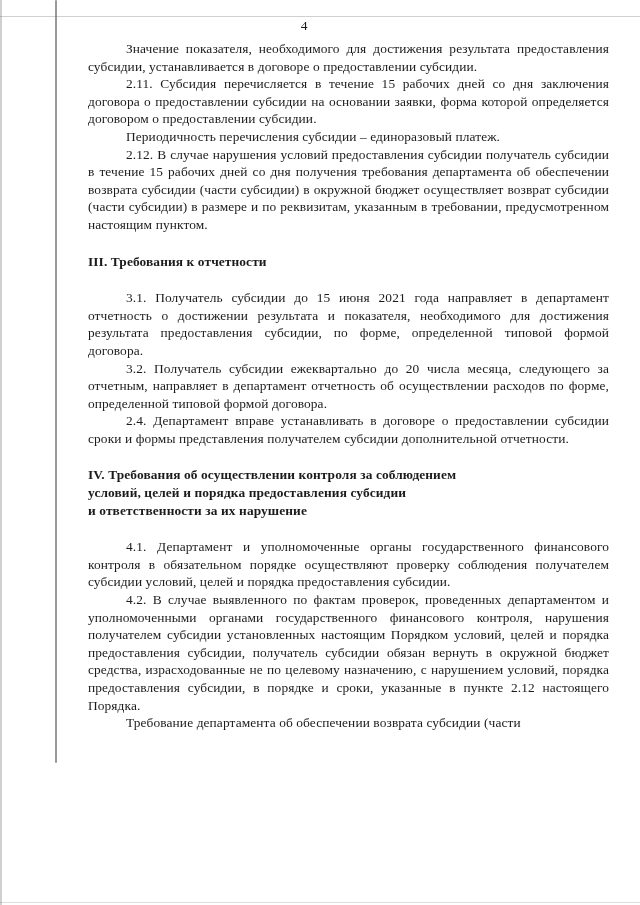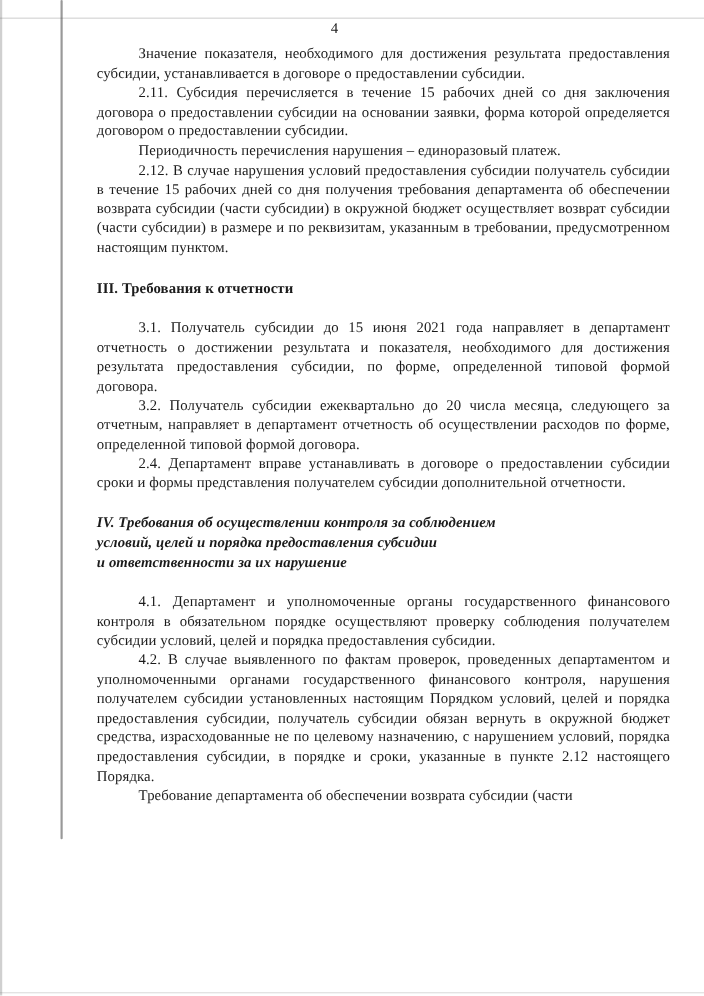--- a/index.html
+++ b/index.html
@@ -70,40 +70,39 @@
 
   .section-heading {
     font-size: 13.4px;
     font-weight: bold;
     text-indent: 0;
     margin: 19px 0 19px 0;
     line-height: 17.6px;
   }
   .section-heading div {
     text-indent: 0;
-    font-style: italic;
   }
 </style>
 </head>
 <body>
 
 <div>
 
   <div class="scan-edge-left"></div>
   <div class="scan-line-top"></div>
   <div class="scan-fold-line"></div>
   <div class="scan-line-bottom"></div>
 
   <div class="page-number">4</div>
 
   <div class="page-content">
 
     <p>Значение показателя, необходимого для достижения результата предоставления субсидии, устанавливается в договоре о предоставлении субсидии.</p>
     <p>2.11. Субсидия перечисляется в течение 15 рабочих дней со дня заключения договора о предоставлении субсидии на основании заявки, форма которой определяется договором о предоставлении субсидии.</p>
-    <p>Периодичность перечисления нарушения – единоразовый платеж.</p>
+    <p>Периодичность перечисления субсидии – единоразовый платеж.</p>
     <p>2.12. В случае нарушения условий предоставления субсидии получатель субсидии в течение 15 рабочих дней со дня получения требования департамента об обеспечении возврата субсидии (части субсидии) в окружной бюджет осуществляет возврат субсидии (части субсидии) в размере и по реквизитам, указанным в требовании, предусмотренном настоящим пунктом.</p>
 
     <div class="section-heading">III. Требования к отчетности</div>
 
     <p>3.1. Получатель субсидии до 15 июня 2021 года направляет в департамент отчетность о достижении результата и показателя, необходимого для достижения результата предоставления субсидии, по форме, определенной типовой формой договора.</p>
     <p>3.2. Получатель субсидии ежеквартально до 20 числа месяца, следующего за отчетным, направляет в департамент отчетность об осуществлении расходов по форме, определенной типовой формой договора.</p>
     <p>2.4. Департамент вправе устанавливать в договоре о предоставлении субсидии сроки и формы представления получателем субсидии дополнительной отчетности.</p>
 
     <div class="section-heading">
       <div>IV. Требования об осуществлении контроля за соблюдением</div>

